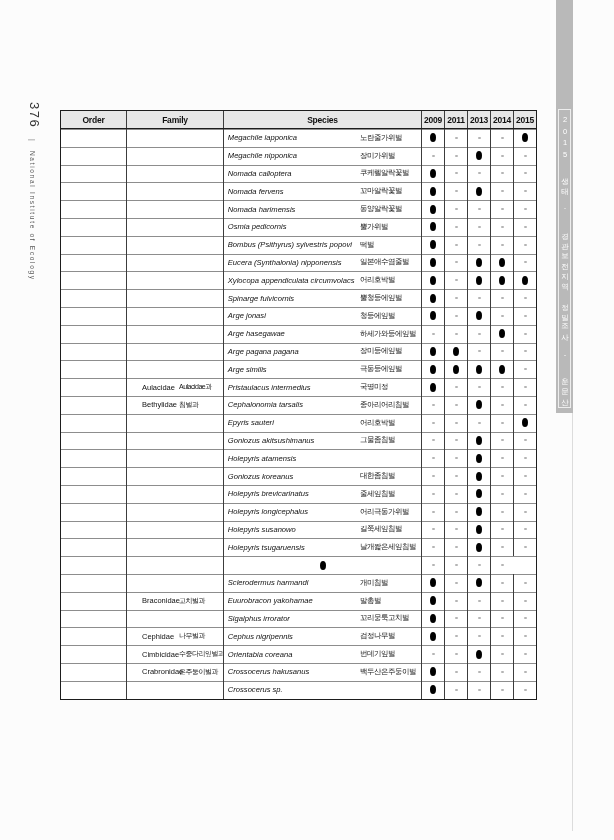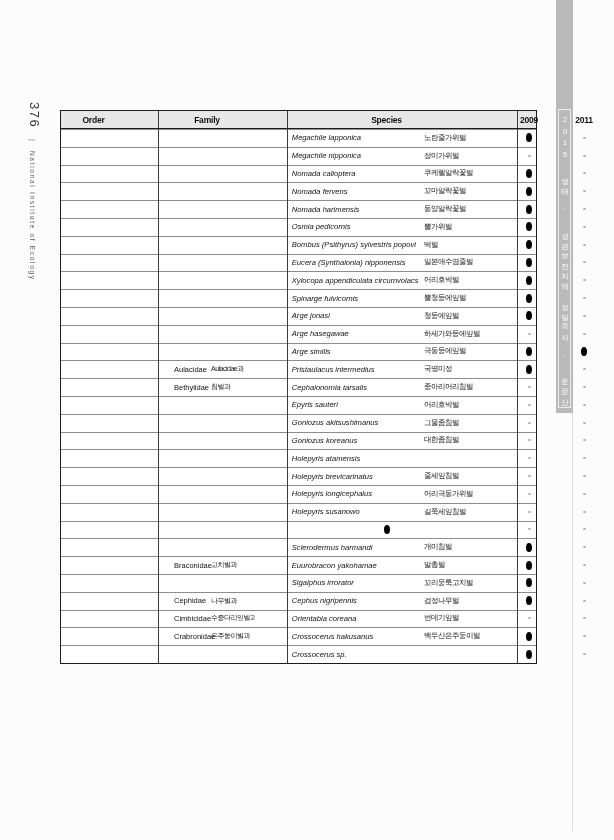--- a/index.html
+++ b/index.html
@@ -20,21 +20,20 @@
   
   .stable{
     position:absolute; left:60px; top:110px; width:475px;
     border:1.5px solid #1d1d1d; background:#fff;
   }
   .trow{
     display:grid;
     grid-template-columns:65px 97px 198px 23px 23px 23px 23px 23px;
     height:17.8px;
     box-shadow: inset 0 1px 0 #8d8d8d;
-    gap: 32px;
   }
   .trow.head{
     height:17px; background:#e7e7e7; box-shadow:none;
     border-bottom:1px solid #1d1d1d; font-weight:bold;
   }
   .c{
     position:relative; display:flex; align-items:center;
     overflow:hidden; min-width:0;
   }
   .c + .c{ border-left:1px solid #3c3c3c; }
@@ -365,20 +364,43 @@
           <div class="dot-full"></div>
         </div>
         <div class="c">
           <div class="dot-empty"></div>
         </div>
       </div>
       <div class="trow">
         <div class="c"></div>
         <div class="c"></div>
         <div class="c">
+          <div class="sp-latin">Arge pagana pagana</div>
+          <div class="sp-kr">장미등에잎벌</div>
+        </div>
+        <div class="c">
+          <div class="dot-full"></div>
+        </div>
+        <div class="c">
+          <div class="dot-full"></div>
+        </div>
+        <div class="c">
+          <div class="dot-empty"></div>
+        </div>
+        <div class="c">
+          <div class="dot-empty"></div>
+        </div>
+        <div class="c">
+          <div class="dot-empty"></div>
+        </div>
+      </div>
+      <div class="trow">
+        <div class="c"></div>
+        <div class="c"></div>
+        <div class="c">
           <div class="sp-latin">Arge similis</div>
           <div class="sp-kr">극동등에잎벌</div>
         </div>
         <div class="c">
           <div class="dot-full"></div>
         </div>
         <div class="c">
           <div class="dot-full"></div>
         </div>
         <div class="c">
@@ -486,20 +508,42 @@
           <div class="dot-empty"></div>
         </div>
         <div class="c">
           <div class="dot-empty"></div>
         </div>
       </div>
       <div class="trow">
         <div class="c"></div>
         <div class="c"></div>
         <div class="c">
+          <div class="sp-latin">Holepyris atamensis</div>
+        </div>
+        <div class="c">
+          <div class="dot-empty"></div>
+        </div>
+        <div class="c">
+          <div class="dot-empty"></div>
+        </div>
+        <div class="c">
+          <div class="dot-full"></div>
+        </div>
+        <div class="c">
+          <div class="dot-empty"></div>
+        </div>
+        <div class="c">
+          <div class="dot-empty"></div>
+        </div>
+      </div>
+      <div class="trow">
+        <div class="c"></div>
+        <div class="c"></div>
+        <div class="c">
           <div class="sp-latin">Goniozus koreanus</div>
           <div class="sp-kr">대한좀침벌</div>
         </div>
         <div class="c">
           <div class="dot-empty"></div>
         </div>
         <div class="c">
           <div class="dot-empty"></div>
         </div>
         <div class="c">
@@ -509,42 +553,20 @@
           <div class="dot-empty"></div>
         </div>
         <div class="c">
           <div class="dot-empty"></div>
         </div>
       </div>
       <div class="trow">
         <div class="c"></div>
         <div class="c"></div>
         <div class="c">
-          <div class="sp-latin">Holepyris atamensis</div>
-        </div>
-        <div class="c">
-          <div class="dot-empty"></div>
-        </div>
-        <div class="c">
-          <div class="dot-empty"></div>
-        </div>
-        <div class="c">
-          <div class="dot-full"></div>
-        </div>
-        <div class="c">
-          <div class="dot-empty"></div>
-        </div>
-        <div class="c">
-          <div class="dot-empty"></div>
-        </div>
-      </div>
-      <div class="trow">
-        <div class="c"></div>
-        <div class="c"></div>
-        <div class="c">
           <div class="sp-latin">Holepyris brevicarinatus</div>
           <div class="sp-kr">줄세잎침벌</div>
         </div>
         <div class="c">
           <div class="dot-empty"></div>
         </div>
         <div class="c">
           <div class="dot-empty"></div>
         </div>
         <div class="c">
@@ -579,20 +601,43 @@
         <div class="c">
           <div class="dot-empty"></div>
         </div>
       </div>
       <div class="trow">
         <div class="c"></div>
         <div class="c"></div>
         <div class="c">
           <div class="sp-latin">Holepyris susanowo</div>
           <div class="sp-kr">길쭉세잎침벌</div>
+        </div>
+        <div class="c">
+          <div class="dot-empty"></div>
+        </div>
+        <div class="c">
+          <div class="dot-empty"></div>
+        </div>
+        <div class="c">
+          <div class="dot-full"></div>
+        </div>
+        <div class="c">
+          <div class="dot-empty"></div>
+        </div>
+        <div class="c">
+          <div class="dot-empty"></div>
+        </div>
+      </div>
+      <div class="trow">
+        <div class="c"></div>
+        <div class="c"></div>
+        <div class="c">
+          <div class="sp-latin">Holepyris tsugaruensis</div>
+          <div class="sp-kr">날개짧은세잎침벌</div>
         </div>
         <div class="c">
           <div class="dot-empty"></div>
         </div>
         <div class="c">
           <div class="dot-empty"></div>
         </div>
         <div class="c">
           <div class="dot-full"></div>
         </div>

